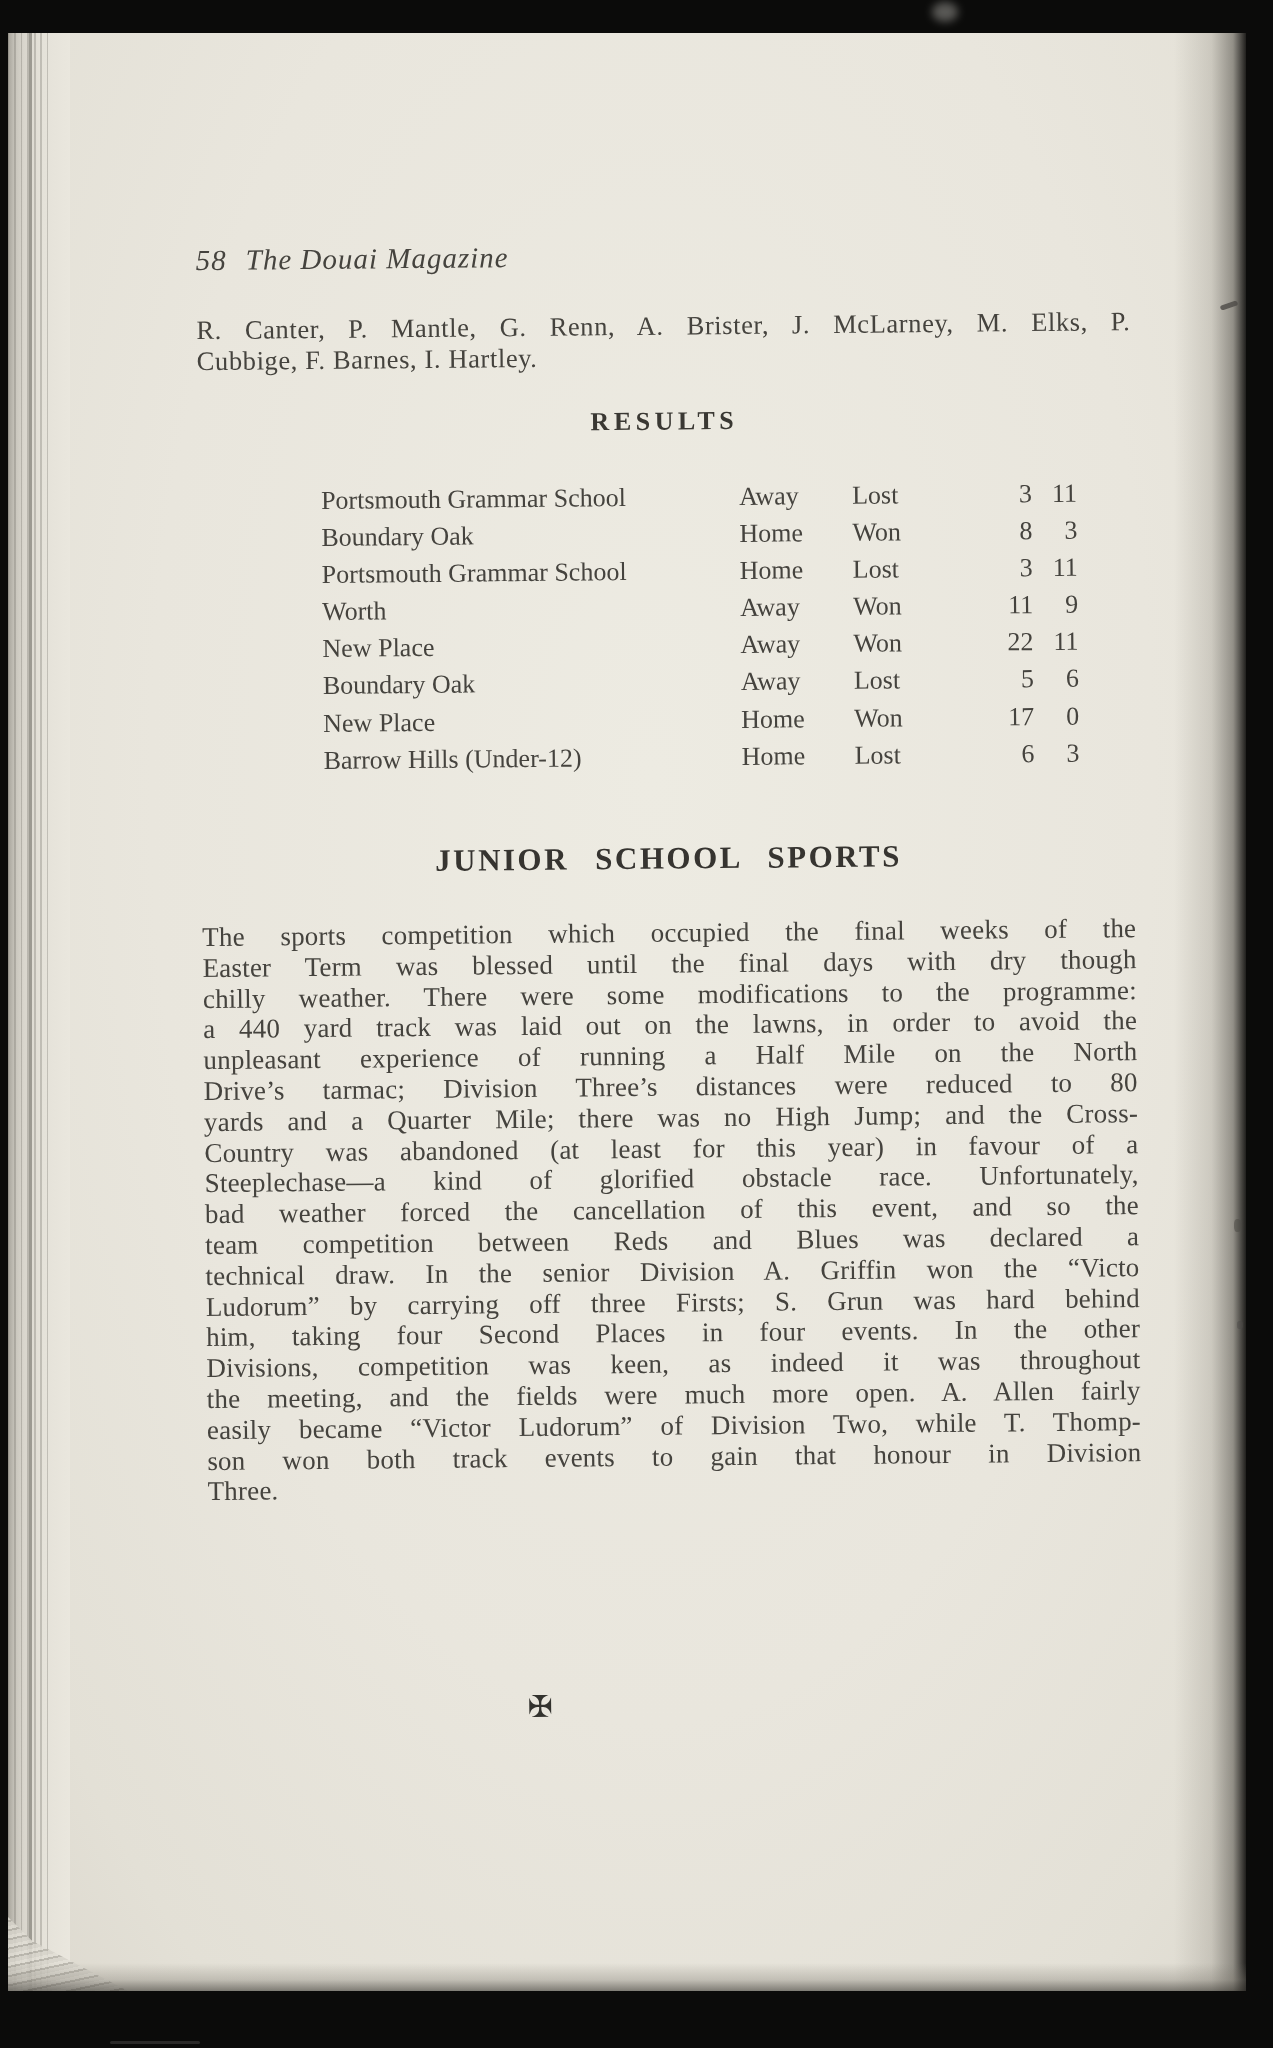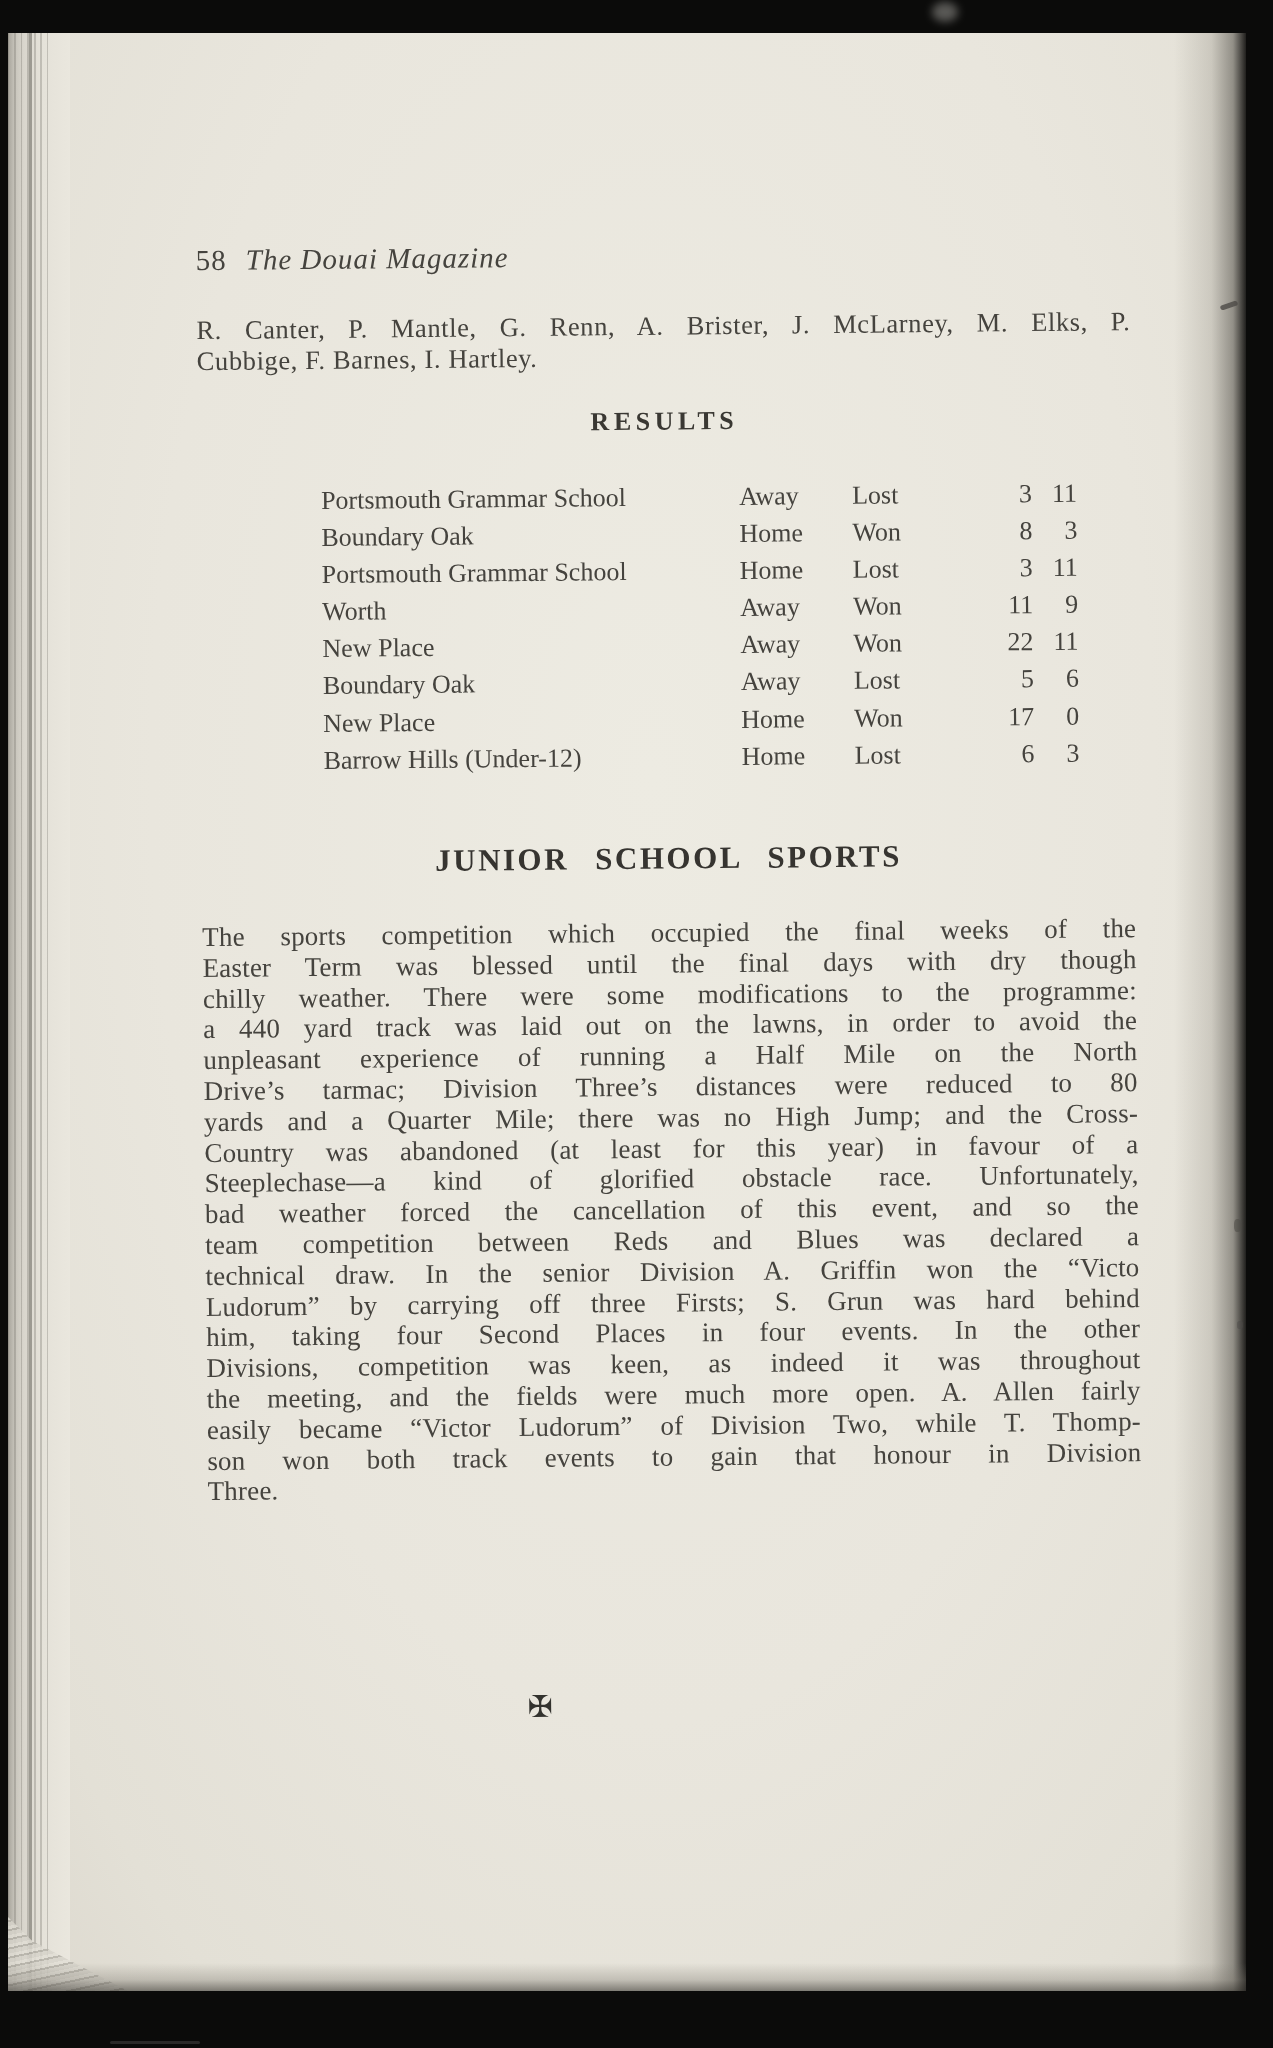--- a/index.html
+++ b/index.html
@@ -59,21 +59,21 @@
   .mark-1 { left:1212px; top:270px; width:18px; height:5px; border-radius:3px; transform:rotate(-18deg); opacity:.8; }
   .mark-2 { left:1226px; top:1186px; width:7px; height:13px; border-radius:40%; opacity:.55; }
   .mark-3 { left:1229px; top:1288px; width:6px; height:8px; border-radius:40%; opacity:.45; }
   
   .tilt { position:absolute; inset:0; transform:rotate(-0.55deg); }
   
   .running-header {
     position:absolute; left:195px; top:207px; width:934px;
     display:flex; align-items:baseline; color:#45433e; font-size:29px;
   }
-  .page-num { letter-spacing:1px; }
+  .page-num { letter-spacing:1px;font-style:italic; }
   .mag-title { font-style:italic; margin-left:19px; letter-spacing:1px; }
   
   .team-list {
     position:absolute; left:195px; top:278px; width:934px;
     font-size:26.5px; line-height:30.5px; color:#45433e; letter-spacing:.6px;
   }
   .team-line { text-align:justify; text-align-last:justify; }
   .team-line:last-child { text-align-last:left; }
   
   .results-heading {

